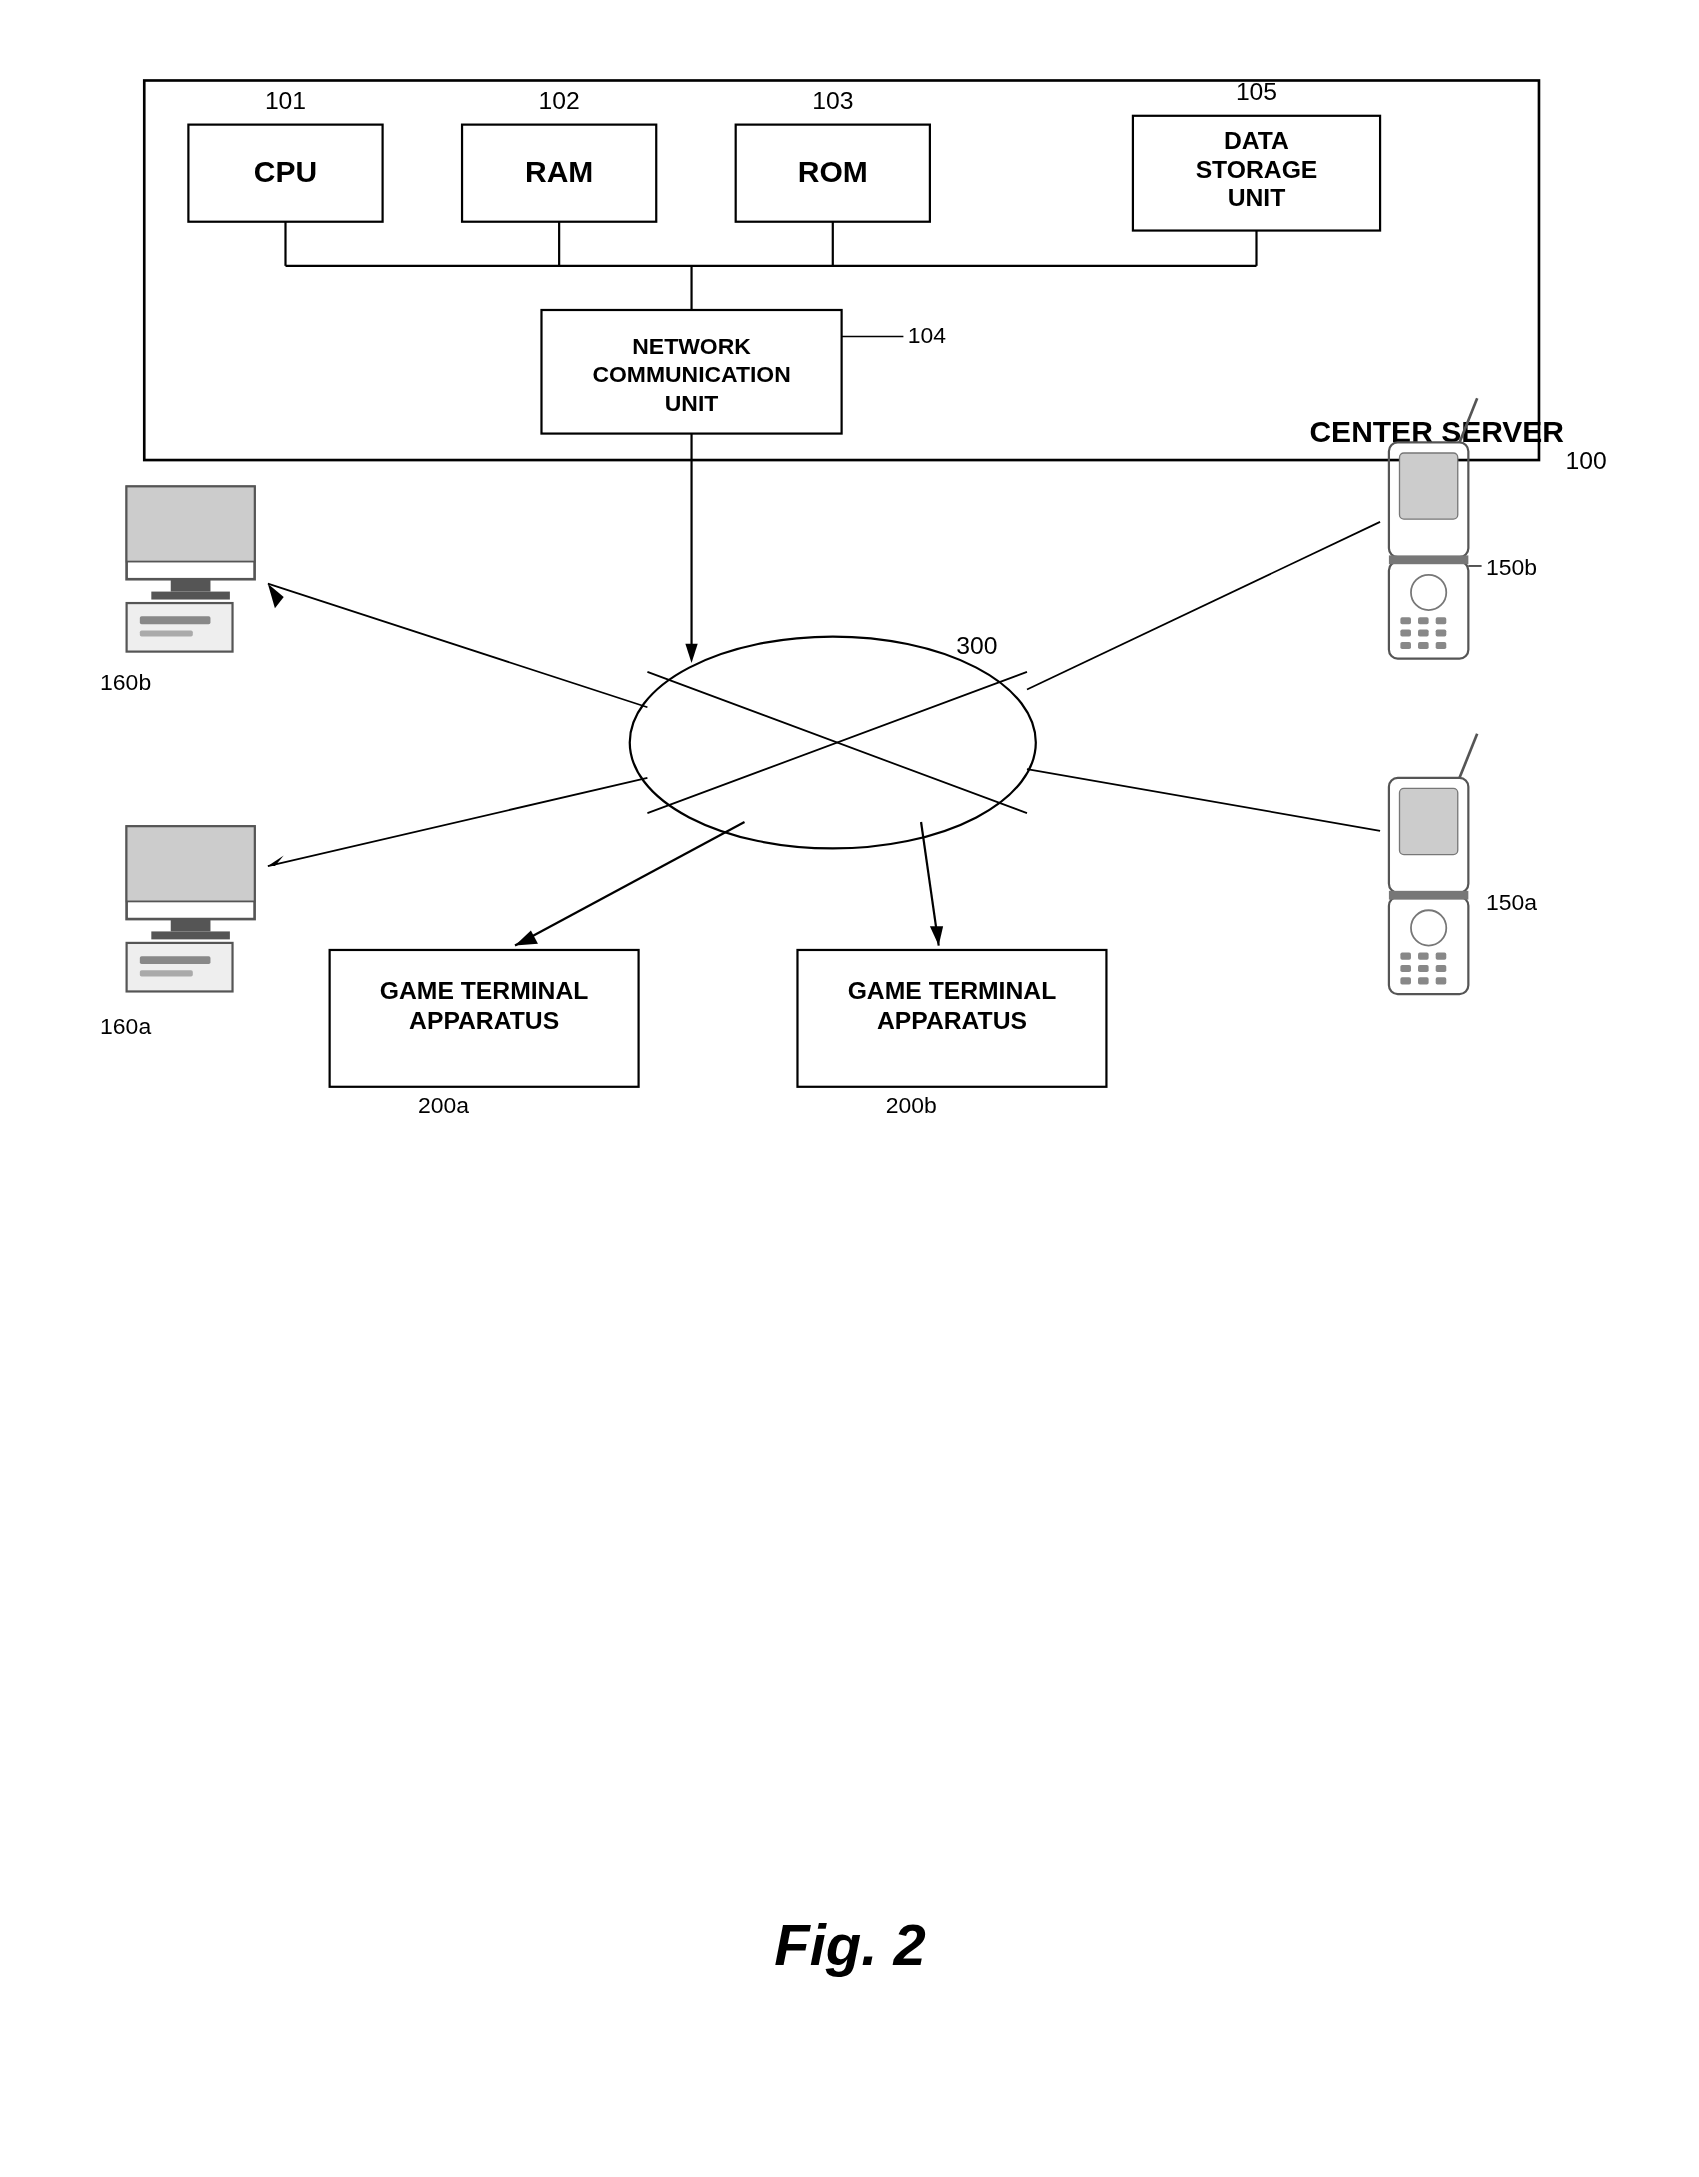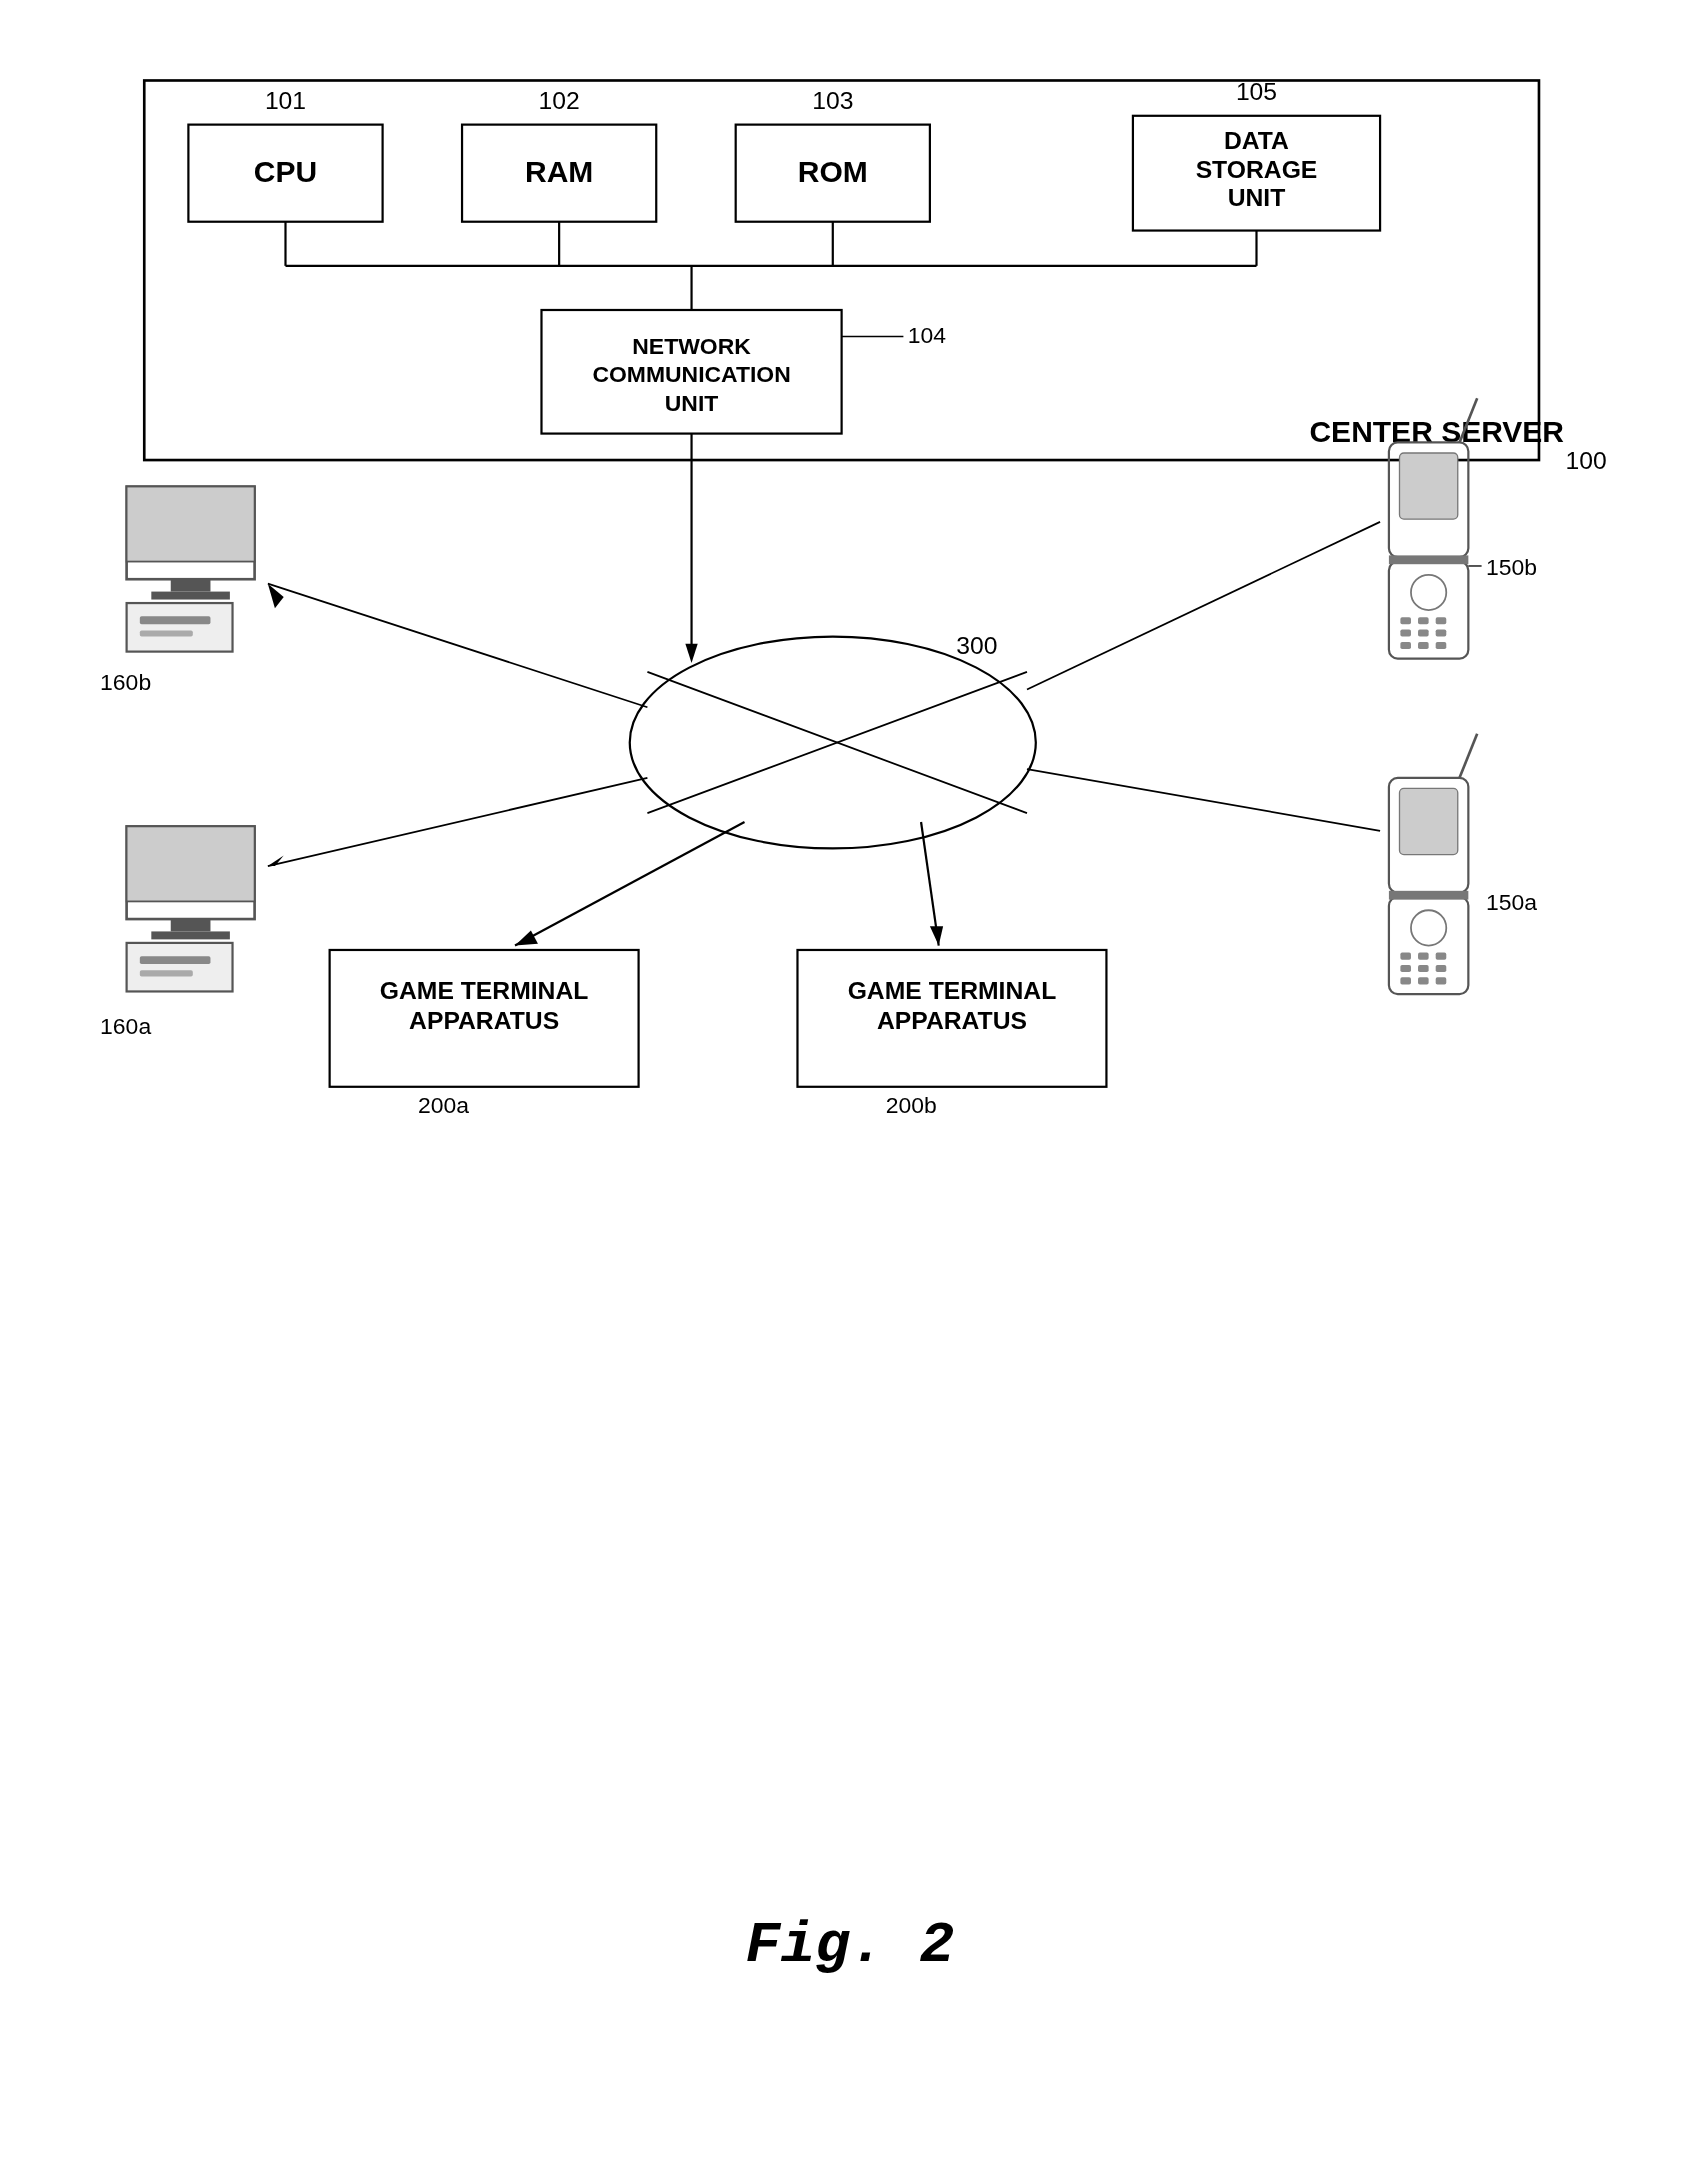--- a/index.html
+++ b/index.html
@@ -185,17 +185,17 @@
 
     <text x="1600" y="970" font-size="26" font-family="Arial">150a</text>
 
     <line x1="1570" y1="440" x2="1590" y2="390" stroke="#555" stroke-width="3"></line>
 
     <line x1="1570" y1="820" x2="1590" y2="770" stroke="#555" stroke-width="3"></line>
 
   </svg>
 
   <div style="position:absolute; bottom:18px; left:50%; transform:translateX(-50%);">
-    <span style="font-size:58px; font-style:italic; font-weight:bold; font-family:Liberation Mono, monospace;">Fig. 2</span>
+    <span style="font-size:58px; font-style:italic; font-weight:bold; font-family:Liberation Sans, sans-serif;">Fig. 2</span>
   </div>
 
 </div>
 
 
 </body></html>

